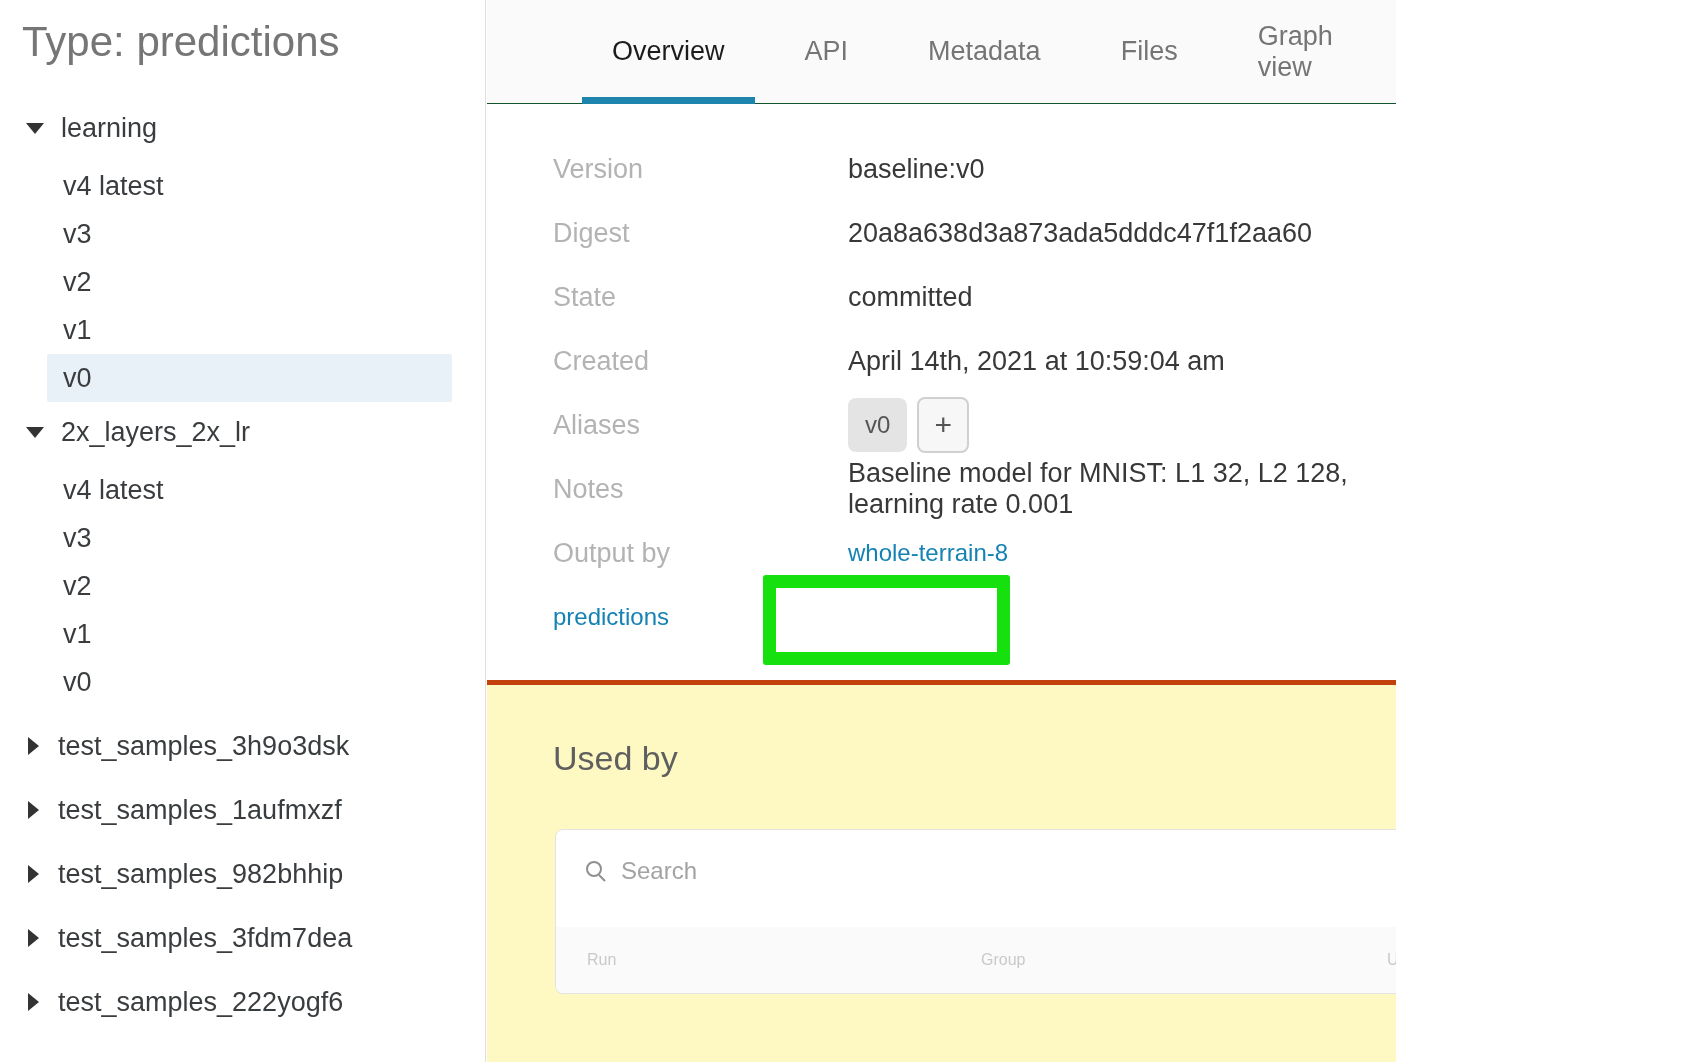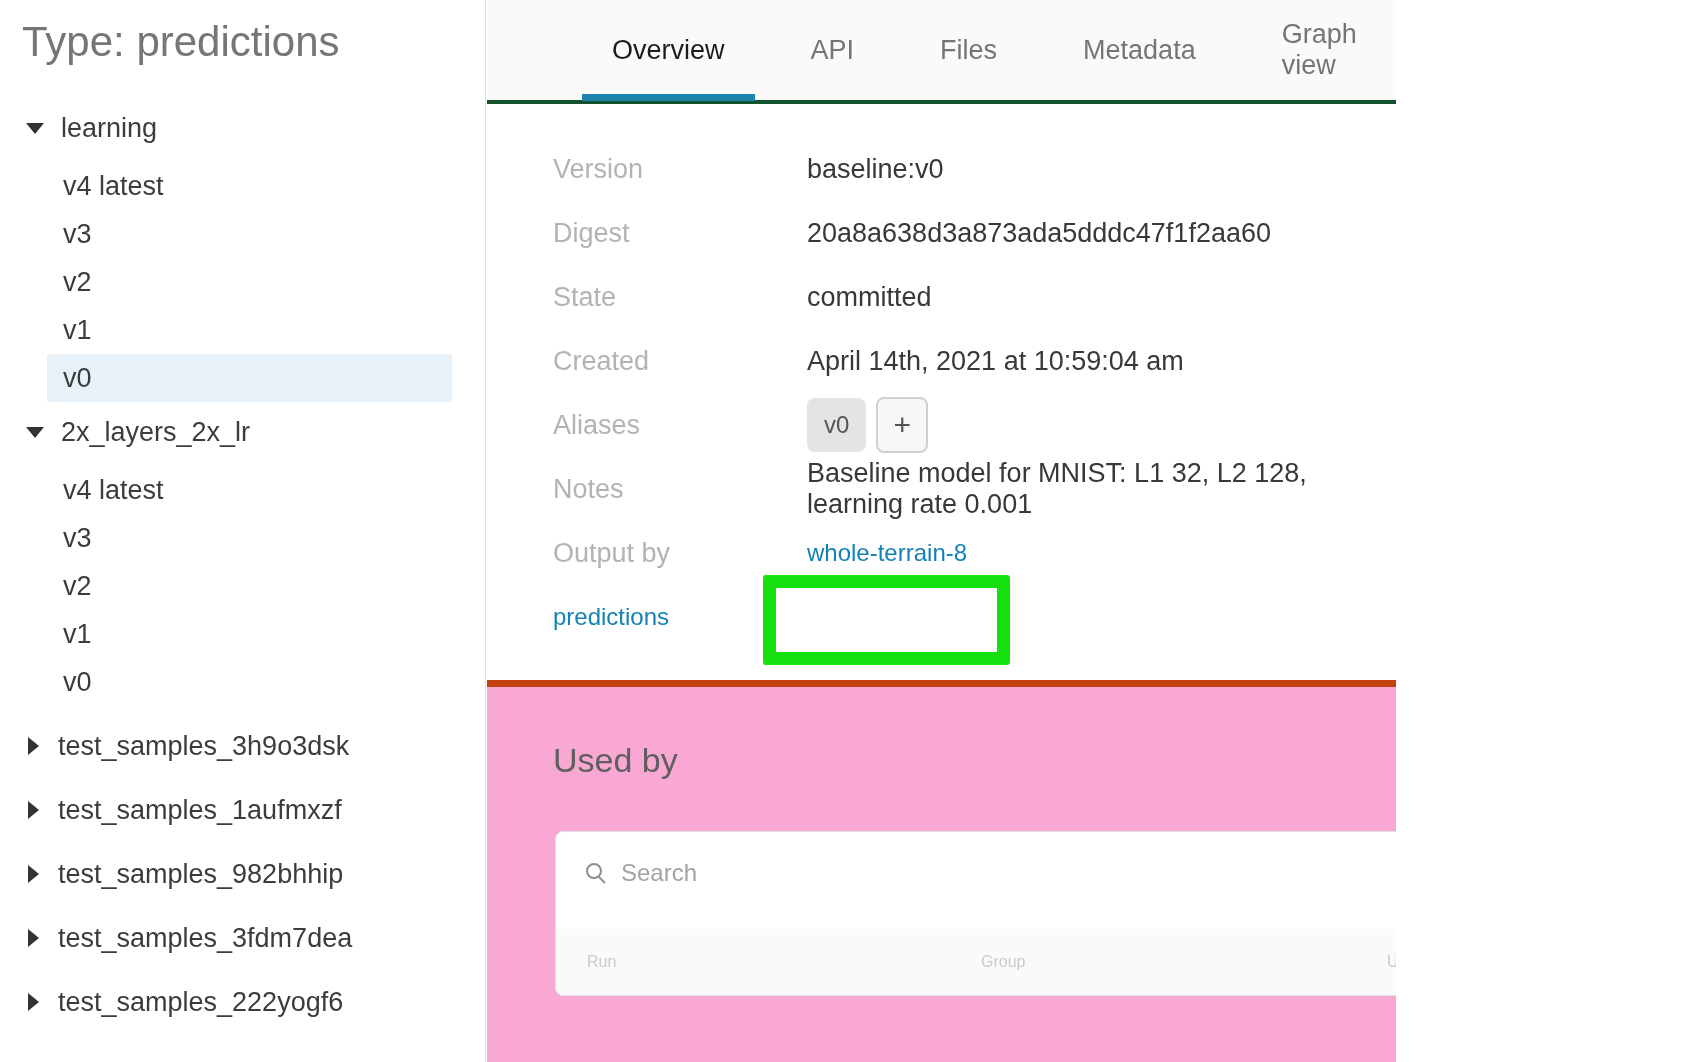--- a/index.html
+++ b/index.html
@@ -18,36 +18,36 @@
   .group-label{font-size:27px;color:#3a3d3f;}
   .tri{width:0;height:0;display:inline-block;flex:0 0 auto;}
   .tri.down{border-left:9px solid transparent;border-right:9px solid transparent;border-top:11px solid #333;}
   .tri.right{border-top:9px solid transparent;border-bottom:9px solid transparent;border-left:11px solid #333;}
   .versions{margin-top:12px;margin-bottom:8px;}
   .version-row{height:48px;line-height:48px;margin-left:47px;width:405px;padding-left:16px;box-sizing:border-box;font-size:27px;color:#3a3d3f;cursor:pointer;border-radius:2px;}
   .version-row.selected{background:#e8f1f8;}
 
   
   .main{position:absolute;left:487px;top:0;right:0;height:1062px;}
-  .tabbar{height:104px;box-sizing:border-box;background:#fafafa;border-bottom:4px solid #14532d;display:flex;align-items:stretch;padding-left:95px;gap:26px;}
+  .tabbar{height:104px;box-sizing:border-box;background:#fafafa;border-bottom:1px solid #14532d;display:flex;align-items:stretch;padding-left:95px;gap:20px;}
   .tab{position:relative;display:flex;align-items:center;padding:0 30px;font-size:27px;color:#757575;cursor:pointer;}
   .tab.active{color:#1c1c1c;}
   .tab.active::after{content:"";position:absolute;left:0;right:0;bottom:-1px;height:7px;background:#1d84ae;}
 
   .overview{position:absolute;top:137px;left:66px;right:30px;}
-  .row{display:flex;align-items:center;height:64px;}
+  .row{display:flex;align-items:center;height:64px;gap:41px;}
   .lbl{flex:0 0 254px;font-size:27px;color:#b3b3b3;}
   .val{font-size:27px;color:#383838;}
   .link{font-size:24px;color:#1482b4;text-decoration:none;cursor:pointer;}
   .aliases{display:flex;align-items:center;gap:10px;}
   .chip{display:inline-flex;align-items:center;justify-content:center;height:54px;min-width:24px;padding:0 17px;background:#e4e4e4;border-radius:8px;font-size:24px;color:#555;}
   .chip-add{display:inline-flex;align-items:center;justify-content:center;height:56px;width:52px;background:#f7f7f7;border:2px solid #d0d0d0;border-radius:8px;font-size:30px;color:#555;cursor:pointer;font-family:inherit;}
 
   
-  .usedby{position:absolute;top:680px;left:0;right:0;bottom:0;background:#f9a8d4;border-top:7px solid #c2410c;}
+  .usedby{position:absolute;top:680px;left:0;right:0;bottom:0;background:#fef9c3;border-top:5px solid #c2410c;}
   .usedby h2{position:absolute;top:54px;left:66px;margin:0;font-size:34px;font-weight:400;color:#5f5f5f;}
   .card{position:absolute;top:144px;left:68px;right:-8px;height:163px;background:#fff;border:1px solid #e3e3e3;border-radius:8px;overflow:hidden;}
   .search-row{height:82px;display:flex;align-items:center;padding-left:28px;}
   .search-row svg{margin-right:11px;flex:0 0 auto;}
   .search-input{border:none;outline:none;background:transparent;font-size:24px;color:#333;width:420px;font-family:inherit;}
   .search-input::placeholder{color:#a3a3a3;}
   .table-head{position:absolute;left:0;right:0;bottom:0;height:66px;background:#fafafa;}
   .col{position:absolute;top:50%;transform:translateY(-50%);font-size:16px;color:#c9c9c9;text-align:right;}
   .col-run{left:31px;}
   .col-group{left:425px;}
@@ -116,22 +116,22 @@
       </div>
 
     </div>
   </aside>
 
   <main class="main">
 
     <div class="tabbar">
       <div class="tab active">Overview</div>
       <div class="tab">API</div>
+      <div class="tab">Metadata</div>
       <div class="tab">Files</div>
-      <div class="tab">Metadata</div>
       <div class="tab">Graph view</div>
     </div>
 
     <section class="overview">
       <div class="row">
         <div class="lbl">Version</div>
         <div class="val">baseline:v0</div>
       </div>
       <div class="row">
         <div class="lbl">Digest</div>

